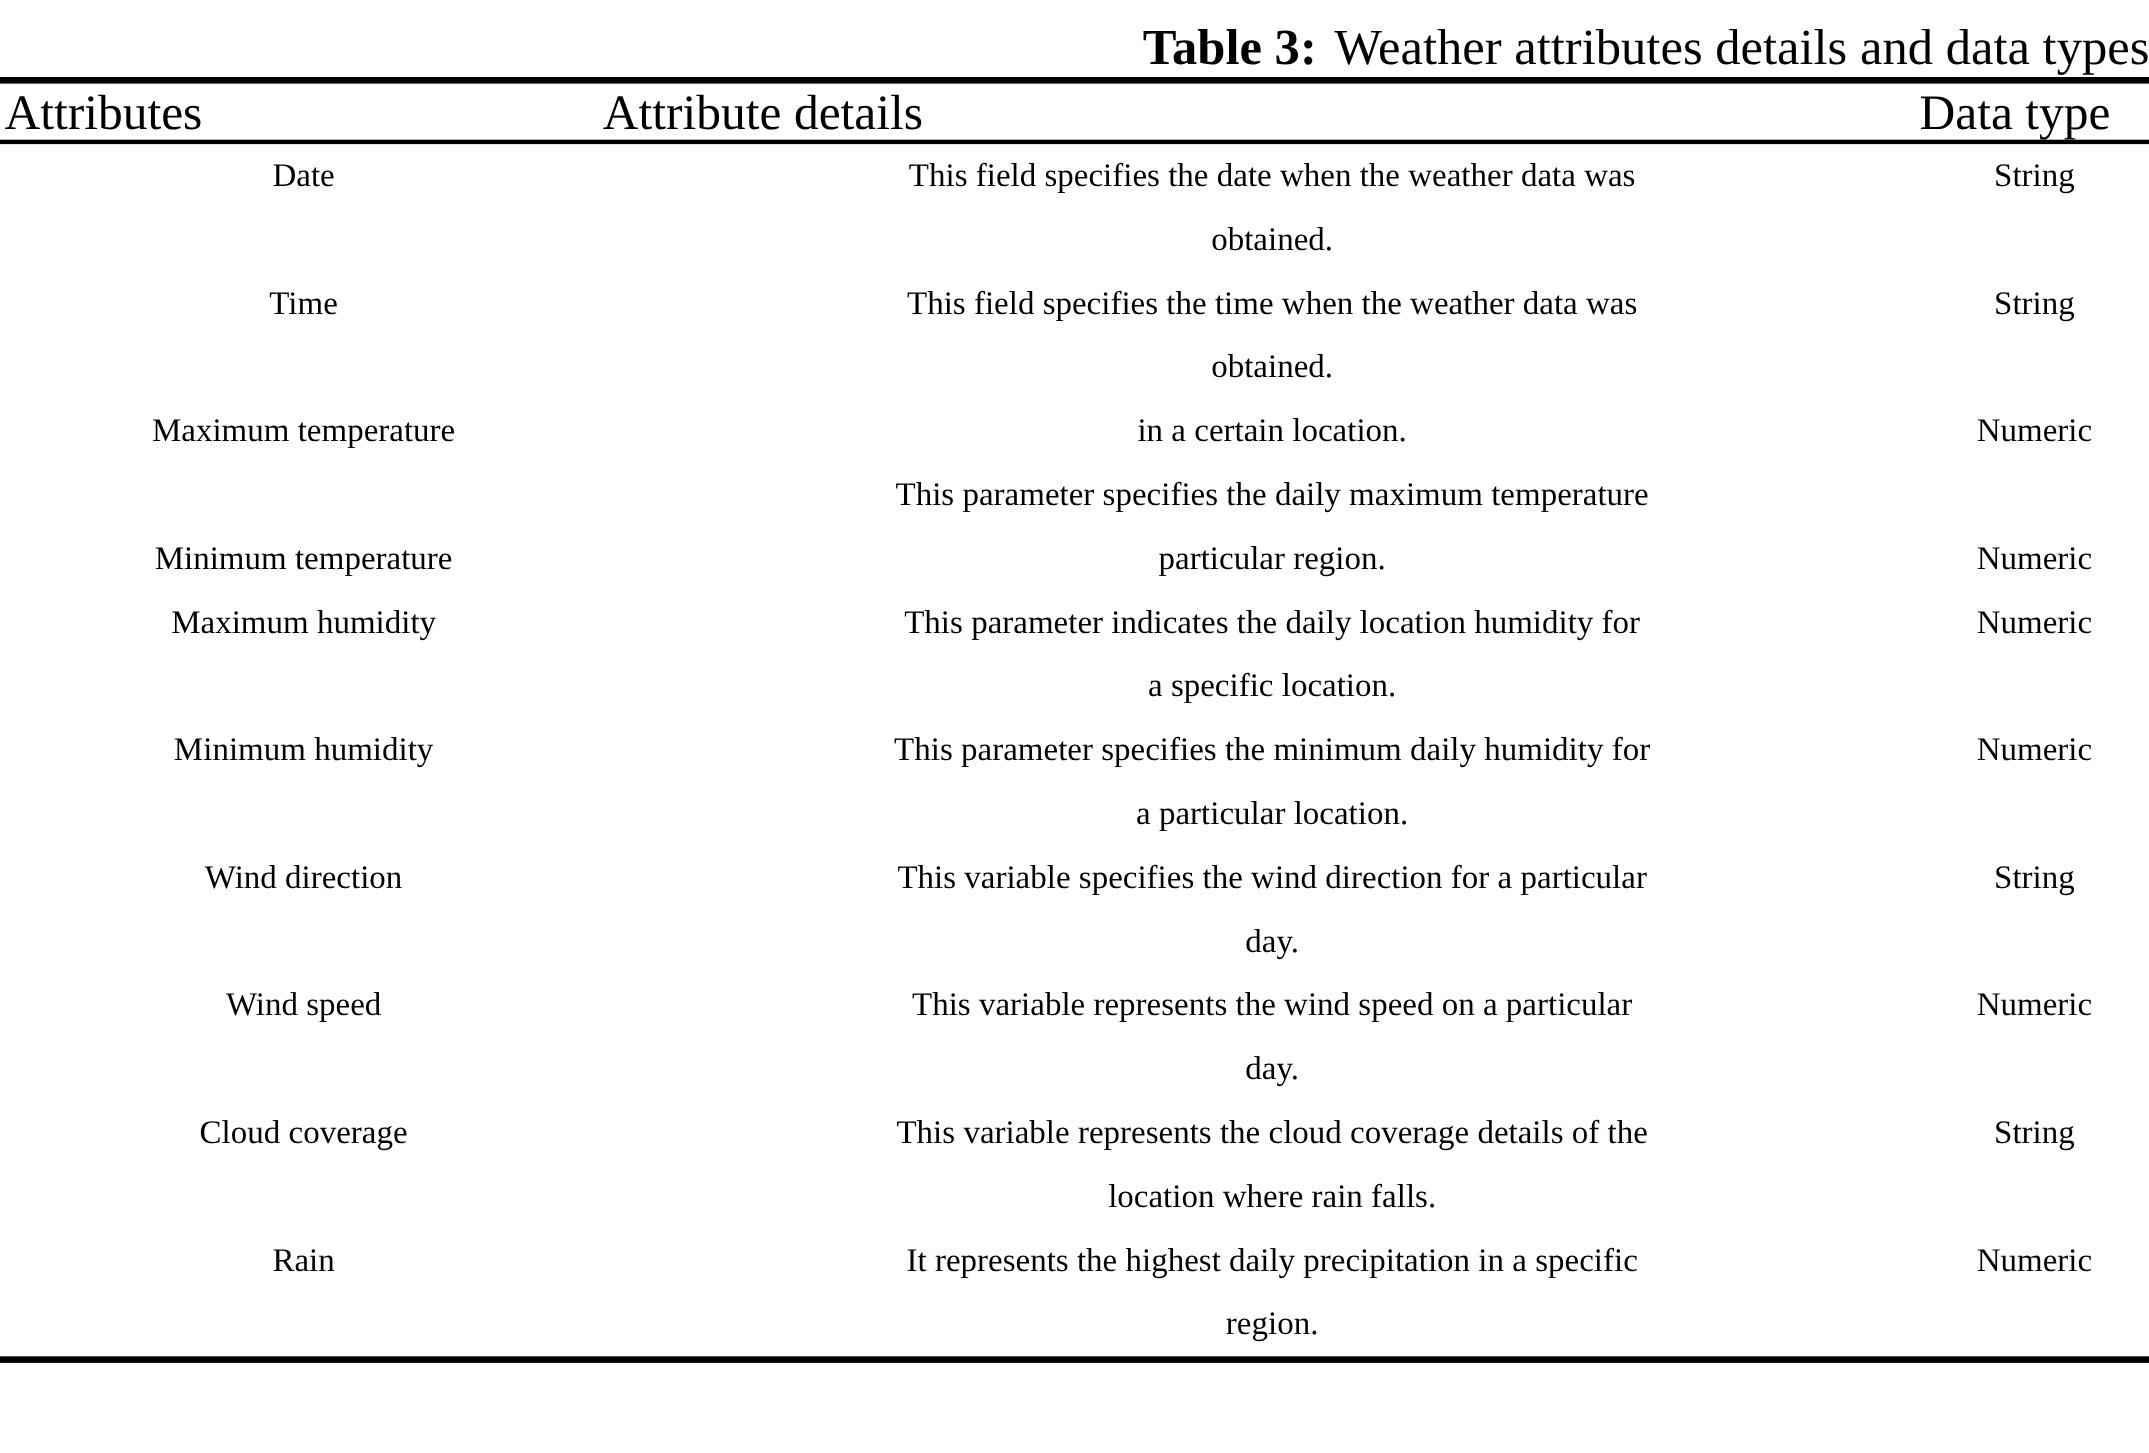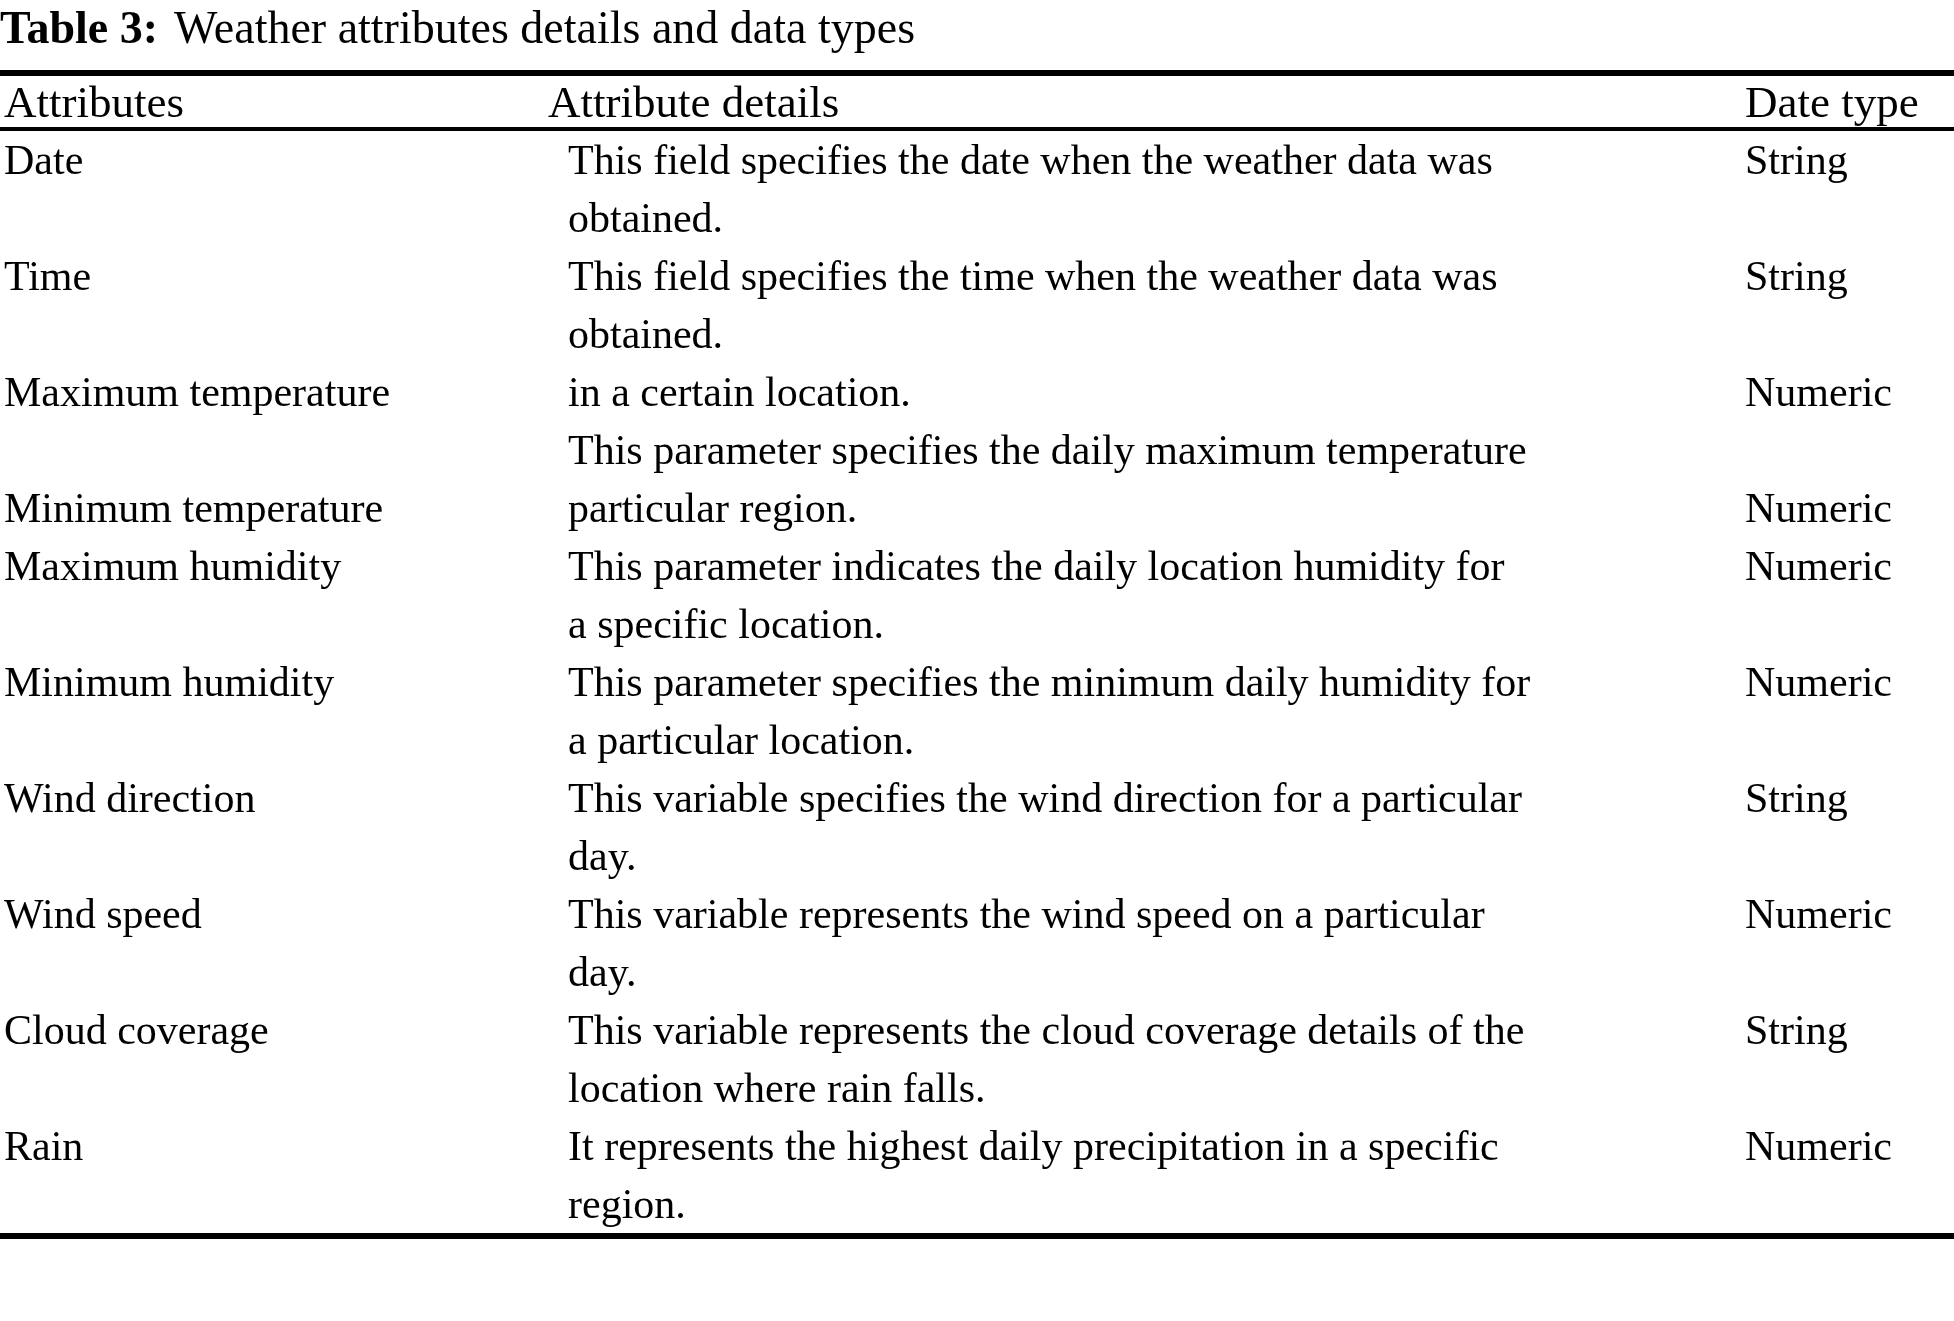--- a/index.html
+++ b/index.html
@@ -12,22 +12,22 @@
     width: 1954px;
     height: 1321px;
     background: #ffffff;
     color: #000000;
     font-family: "Liberation Serif", "DejaVu Serif", serif;
     overflow: hidden;
   }
   .caption {
     height: 70px;
     box-sizing: border-box;
-    padding-top: 2px;
-    text-align: left;
+    padding-top: 17px;
+    text-align: right;
     font-size: 46px;
     line-height: 52px;
     white-space: nowrap;
   }
   .caption .caption-label {
     font-weight: bold;
     margin-right: 16px;
   }
   .data-table {
     width: 1954px;
@@ -44,22 +44,23 @@
     align-items: center;
     border-bottom: 4px solid #000000;
     font-size: 45px;
     box-sizing: border-box;
   }
   .th-attr {
     padding-left: 4px;
     white-space: nowrap;
   }
   .cell {
-    font-size: 42px;
+    font-size: 30px;
     line-height: 58px;
+    text-align: center;
   }
   .attr-cell {
     padding-left: 4px;
     white-space: nowrap;
   }
   .detail-line {
     white-space: nowrap;
     margin-left: 20px;
   }
   .type-cell {
@@ -73,21 +74,21 @@
 
   <div class="caption">
     <span class="caption-label">Table 3:</span><span class="caption-text">Weather attributes details and data types</span>
   </div>
 
   <div class="data-table">
 
     <div class="grid-row thead">
       <div class="th-attr">Attributes</div>
       <div class="th-details">Attribute details</div>
-      <div class="th-type">Date type</div>
+      <div class="th-type">Data type</div>
     </div>
 
     <div class="grid-row">
       <div class="cell attr-cell">Date</div>
       <div class="cell details-cell">
         <div class="detail-line">This field specifies the date when the weather data was</div>
         <div class="detail-line">obtained.</div>
       </div>
       <div class="cell type-cell">String</div>
     </div>

